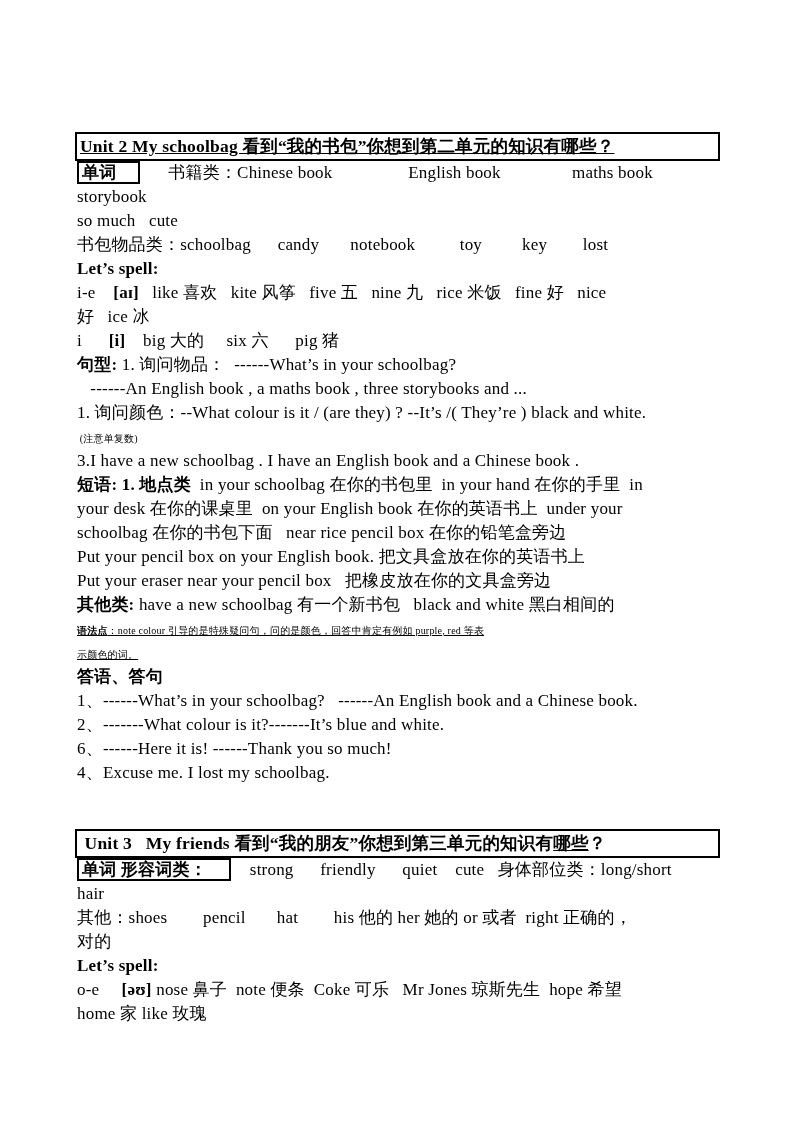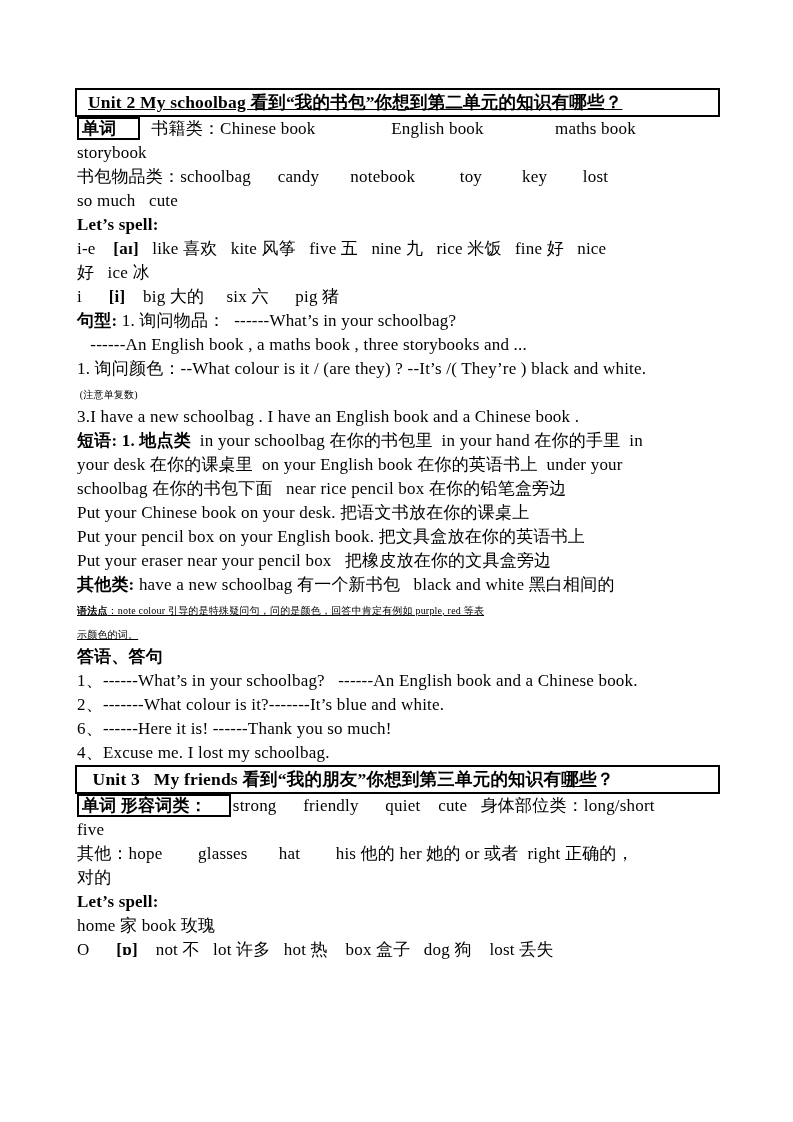--- a/index.html
+++ b/index.html
@@ -27,67 +27,67 @@
     line-height: 24px;
     height: 24px;
     letter-spacing: 0.2px;
   }
   .line.title {
     border: 2px solid #000000;
     height: 25px;
     line-height: 25px;
     font-size: 17.5px;
     margin-left: -2px;
-    padding-left: 11px;
+    padding-left: 3px;
+    margin-top: 44px;
   }
   .seg.b { font-weight: bold; }
   .seg.u { text-decoration: underline; }
   .seg.sm { font-size: 10px; }
   .seg.box {
     display: inline-block;
     border: 2px solid #000000;
     line-height: 19px;
     padding: 0 22px 0 3px;
-    margin-right: 2px;
+    margin-right: 19px;
     vertical-align: baseline;
   }
 </style>
 </head>
 <body>
 
 <div class="doc" id="doc">
     <div class="line title"><span class="seg b u">Unit 2 My schoolbag 看到“我的书包”你想到第二单元的知识有哪些？</span></div>
     <div class="line"><span class="seg b box">单词</span><span class="seg">  书籍类：Chinese book                 English book                maths book</span></div>
     <div class="line"><span class="seg">storybook</span></div>
+    <div class="line"><span class="seg">so much   cute</span></div>
     <div class="line"><span class="seg">书包物品类：schoolbag      candy       notebook          toy         key        lost</span></div>
-    <div class="line"><span class="seg">so much   cute</span></div>
     <div class="line"><span class="seg b">Let’s spell:</span></div>
     <div class="line"><span class="seg">i-e    </span><span class="seg b">[aɪ]</span><span class="seg">   like 喜欢   kite 风筝   five 五   nine 九   rice 米饭   fine 好   nice</span></div>
     <div class="line"><span class="seg">好   ice 冰</span></div>
     <div class="line"><span class="seg">i      </span><span class="seg b">[i]</span><span class="seg">    big 大的     six 六      pig 猪</span></div>
     <div class="line"><span class="seg b">句型:</span><span class="seg"> 1. 询问物品：  ------What’s in your schoolbag?</span></div>
     <div class="line"><span class="seg">   ------An English book , a maths book , three storybooks and ...</span></div>
     <div class="line"><span class="seg">1. 询问颜色：--What colour is it / (are they) ? --It’s /( They’re ) black and white.</span></div>
     <div class="line"><span class="seg sm"> (注意单复数)</span></div>
     <div class="line"><span class="seg">3.I have a new schoolbag . I have an English book and a Chinese book .</span></div>
     <div class="line"><span class="seg b">短语: 1. 地点类</span><span class="seg">  in your schoolbag 在你的书包里  in your hand 在你的手里  in</span></div>
     <div class="line"><span class="seg">your desk 在你的课桌里  on your English book 在你的英语书上  under your</span></div>
     <div class="line"><span class="seg">schoolbag 在你的书包下面   near rice pencil box 在你的铅笔盒旁边</span></div>
-    <div class="line"><span class="seg">Put your Chinese book on your desk. 把语文书放在你的课桌上</span></div>
     <div class="line"><span class="seg">Put your pencil box on your English book. 把文具盒放在你的英语书上</span></div>
     <div class="line"><span class="seg">Put your eraser near your pencil box   把橡皮放在你的文具盒旁边</span></div>
     <div class="line"><span class="seg b">其他类:</span><span class="seg"> have a new schoolbag 有一个新书包   black and white 黑白相间的</span></div>
     <div class="line"><span class="seg b u sm">语法点</span><span class="seg u sm">：note colour 引导的是特殊疑问句，问的是颜色，回答中肯定有例如 purple, red 等表</span></div>
     <div class="line"><span class="seg u sm">示颜色的词。</span></div>
     <div class="line"><span class="seg b">答语、答句</span></div>
     <div class="line"><span class="seg">1、------What’s in your schoolbag?   ------An English book and a Chinese book.</span></div>
     <div class="line"><span class="seg">2、-------What colour is it?-------It’s blue and white.</span></div>
     <div class="line"><span class="seg">6、------Here it is! ------Thank you so much!</span></div>
     <div class="line"><span class="seg">4、Excuse me. I lost my schoolbag.</span></div>
     <div class="line title"><span class="seg b"> Unit 3   My friends 看到“我的朋友”你想到第三单元的知识有</span><span class="seg b u">哪些</span><span class="seg b">？</span></div>
     <div class="line"><span class="seg b box">单词 形容词类：</span><span class="seg">strong      friendly      quiet    cute   身体部位类：long/short</span></div>
-    <div class="line"><span class="seg">five</span></div>
-    <div class="line"><span class="seg">其他：hope        glasses       hat        his 他的 her 她的 or 或者  right 正确的，</span></div>
+    <div class="line"><span class="seg">hair</span></div>
+    <div class="line"><span class="seg">其他：shoes        pencil       hat        his 他的 her 她的 or 或者  right 正确的，</span></div>
     <div class="line"><span class="seg">对的</span></div>
     <div class="line"><span class="seg b">Let’s spell:</span></div>
-    <div class="line"><span class="seg">home 家 book 玫瑰</span></div>
-    <div class="line"><span class="seg">O      </span><span class="seg b">[ɒ]</span><span class="seg">    not 不   lot 许多   hot 热    box 盒子   dog 狗    lost 丢失</span></div>
+    <div class="line"><span class="seg">o-e     </span><span class="seg b">[əʊ]</span><span class="seg"> nose 鼻子  note 便条  Coke 可乐   Mr Jones 琼斯先生  hope 希望</span></div>
+    <div class="line"><span class="seg">home 家 like 玫瑰</span></div>
   </div>
 
 </body></html>

